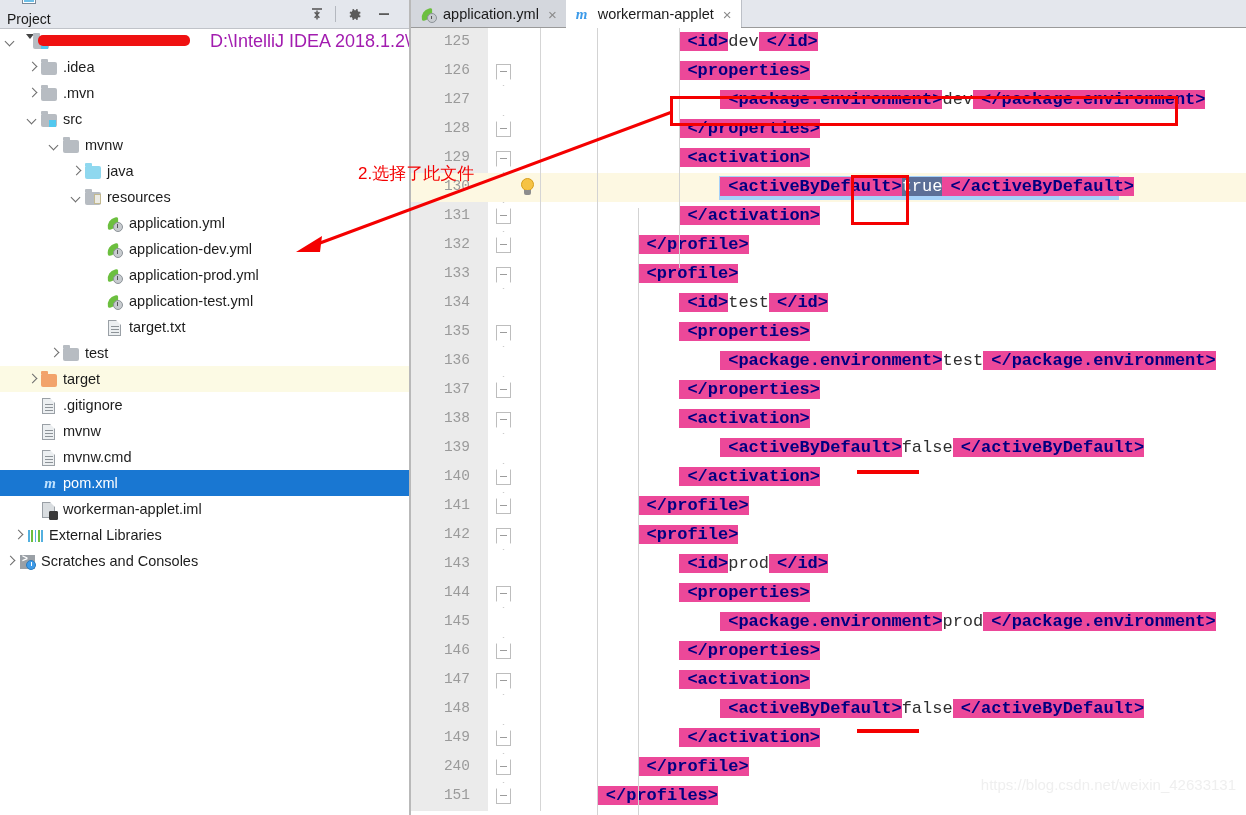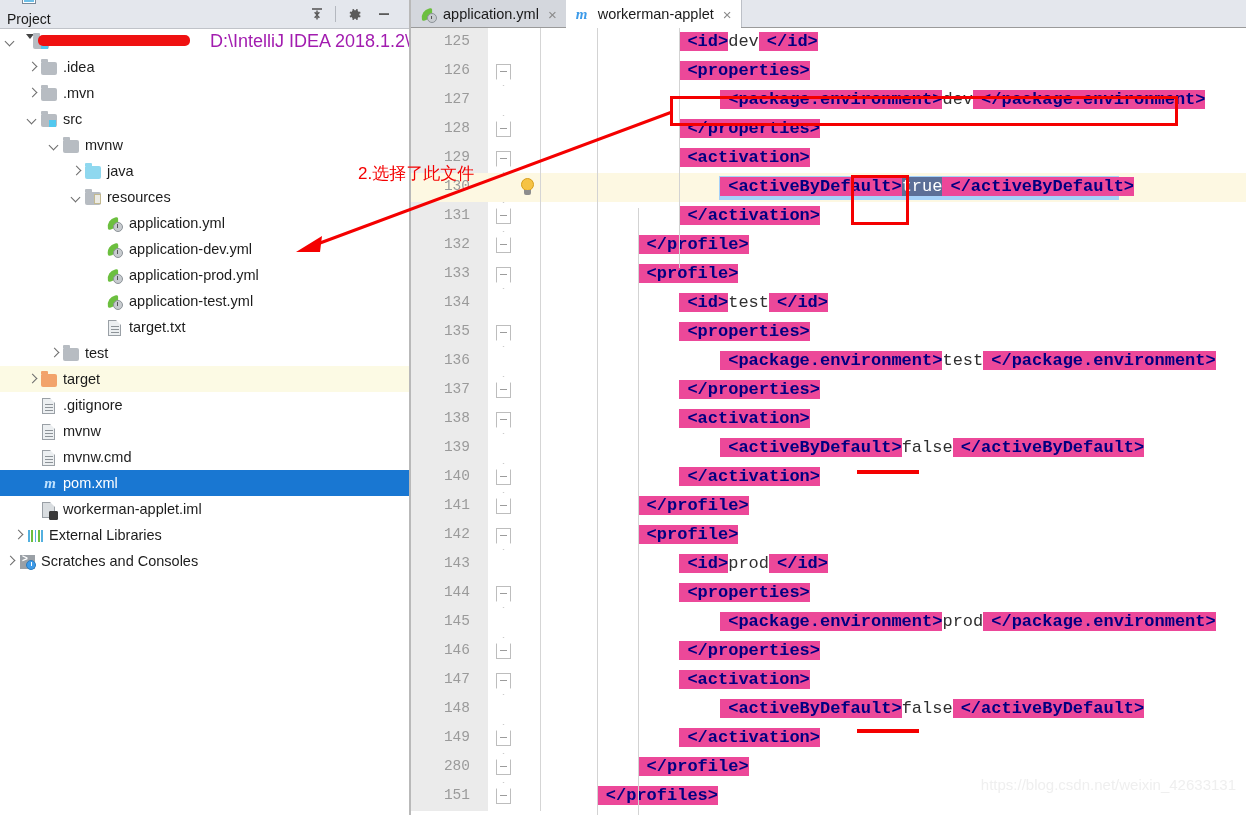--- a/index.html
+++ b/index.html
@@ -688,21 +688,21 @@
           <span class="gut"></span>
           <span class="lnum">149</span>
           <span class="foldcol">
             <span class="fmark end"></span>
           </span>
           <span class="gdiv"></span>
           <span class="ctext" style="left:268.4px;"><span class="tag hlbg">&lt;/activation&gt;</span></span>
         </div>
         <div class="line">
           <span class="gut"></span>
-          <span class="lnum">280</span>
+          <span class="lnum">240</span>
           <span class="foldcol">
             <span class="fmark end"></span>
           </span>
           <span class="gdiv"></span>
           <span class="ctext" style="left:227.6px;"><span class="tag hlbg">&lt;/profile&gt;</span></span>
         </div>
         <div class="line">
           <span class="gut"></span>
           <span class="lnum">151</span>
           <span class="foldcol">

